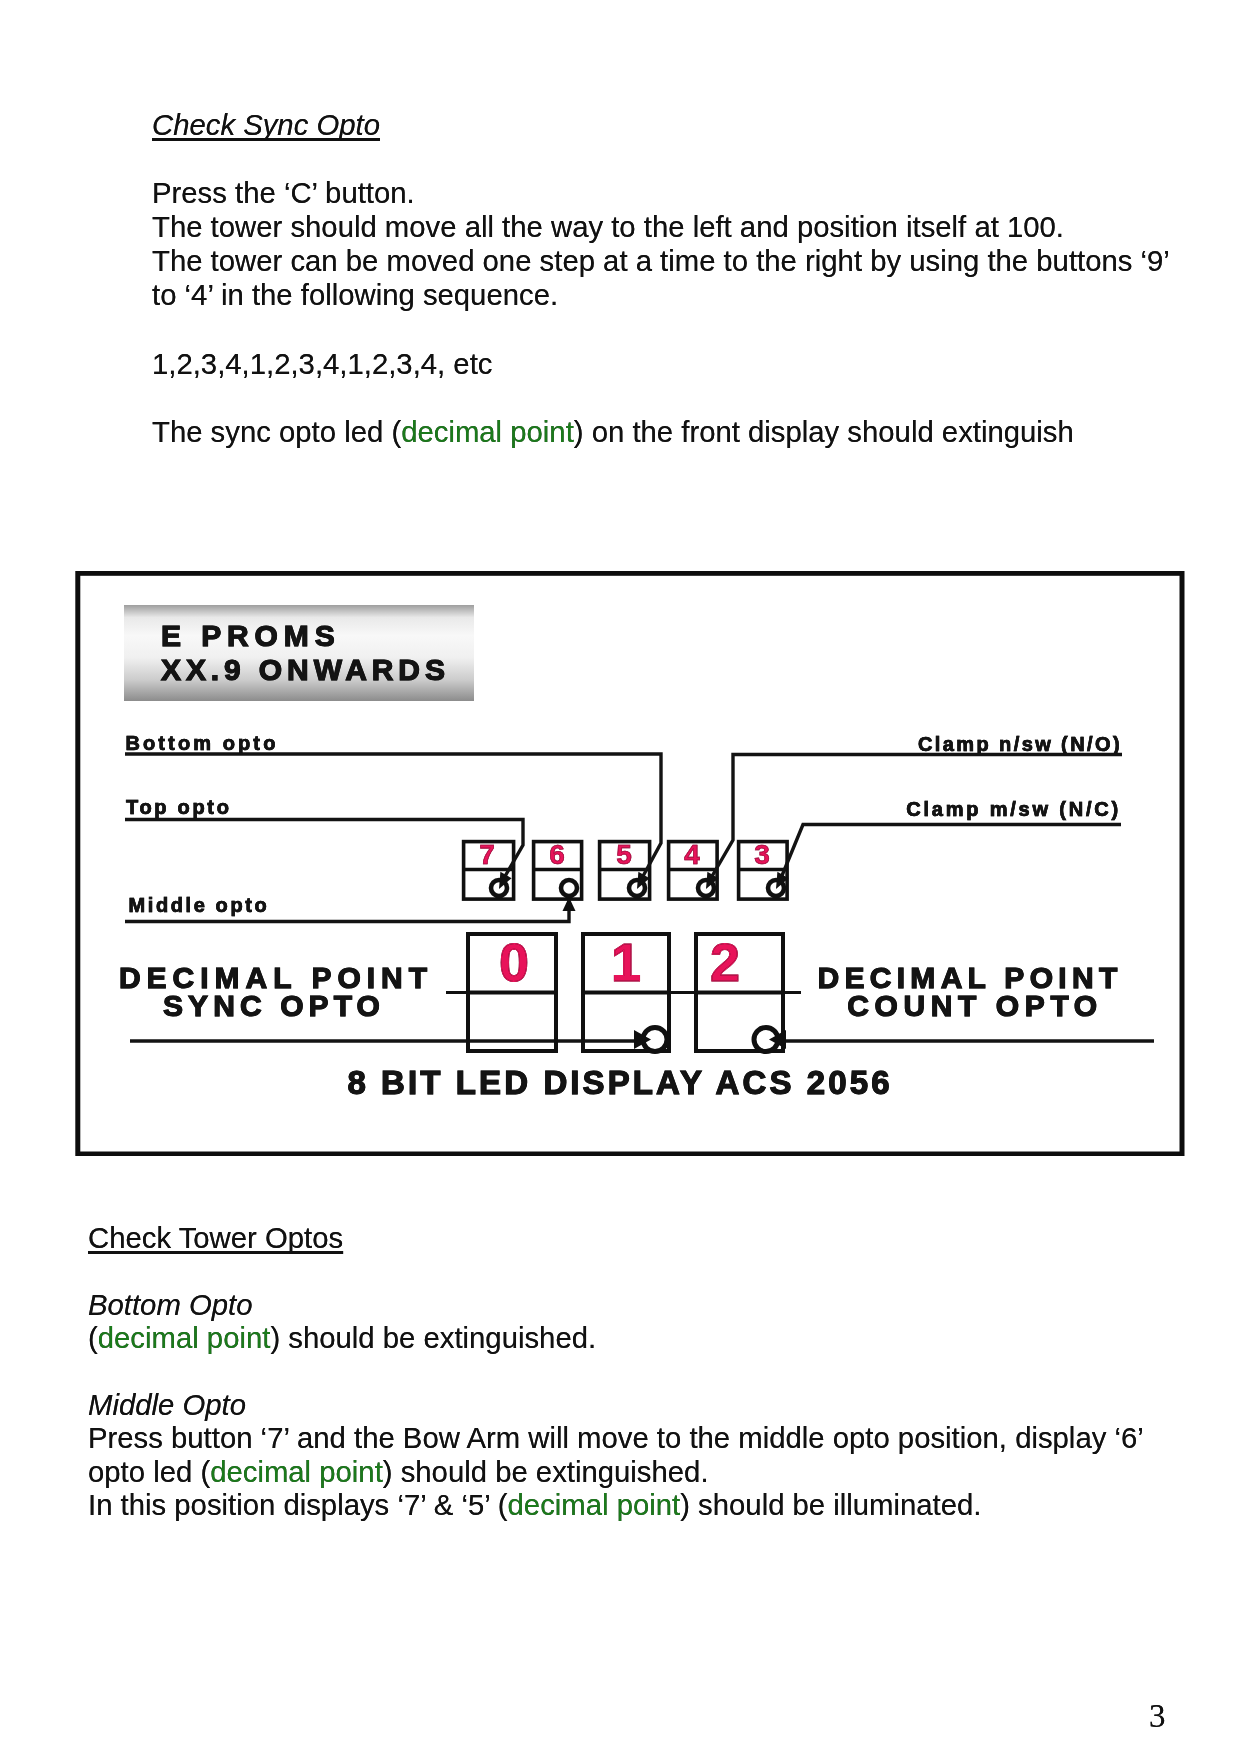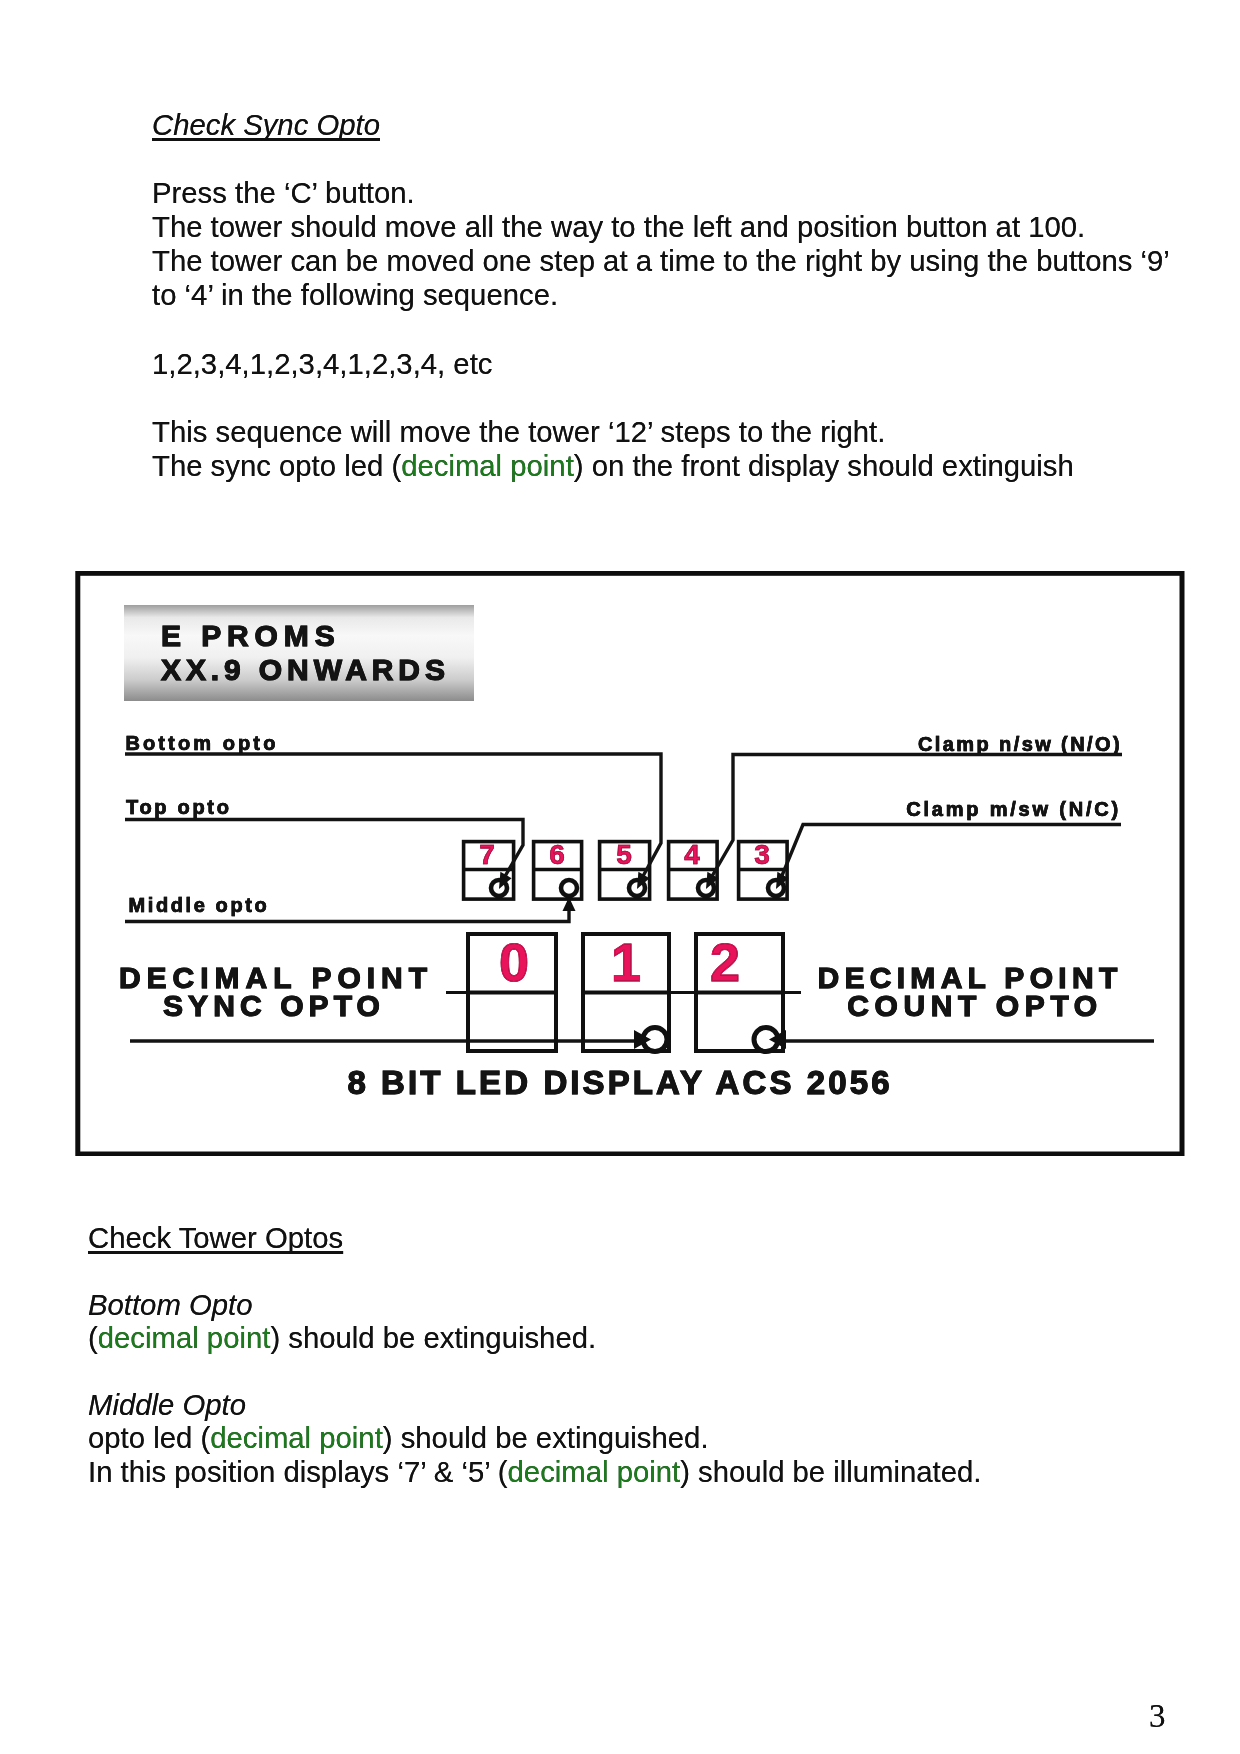--- a/index.html
+++ b/index.html
@@ -13,29 +13,28 @@
 </style>
 </head>
 <body>
 
 <div class="blk" style="left:152px;top:108px;font-size:29.3px;line-height:34.1px;">
 
   <div class="ln"><span style="text-decoration:underline;text-decoration-thickness:2.6px;text-underline-offset:3px;text-decoration-skip-ink:none;font-style:italic;">Check Sync Opto</span></div>
   <div class="ln">&nbsp;</div>
 
   <div class="ln">Press the ‘C’ button.</div>
-  <div class="ln">The tower should move all the way to the left and position button at 100.</div>
+  <div class="ln">The tower should move all the way to the left and position itself at 100.</div>
   <div class="ln">The tower can be moved one step at a time to the right by using the buttons ‘9’</div>
   <div class="ln">to ‘4’ in the following sequence.</div>
   <div class="ln">&nbsp;</div>
 
   <div class="ln">1,2,3,4,1,2,3,4,1,2,3,4, etc</div>
   <div class="ln">&nbsp;</div>
 
-  <div class="ln">This sequence will move the tower ‘12’ steps to the right.</div>
   <div class="ln">The sync opto led (<span class="g">decimal point</span>) on the front display should extinguish</div>
 </div>
 
 <svg class="blk" style="left:75px;top:571px;" width="1110" height="585" viewBox="75 571 1110 585">
   <defs>
     <linearGradient id="grad" x1="0" y1="0" x2="0" y2="1">
       <stop offset="0" stop-color="#9e9e9e"></stop>
       <stop offset="0.13" stop-color="#e9e9e9"></stop>
       <stop offset="0.32" stop-color="#f8f8f8"></stop>
       <stop offset="0.55" stop-color="#f0f0f0"></stop>
@@ -163,17 +162,18 @@
 <div class="blk" style="left:88px;top:1221px;font-size:29.3px;line-height:33.4px;">
 
   <div class="ln2"><span style="text-decoration:underline;text-decoration-thickness:2.6px;text-underline-offset:3px;text-decoration-skip-ink:none;">Check Tower Optos</span></div>
   <div class="ln2">&nbsp;</div>
 
   <div class="ln2"><i>Bottom Opto</i></div>
   <div class="ln2">(<span class="g">decimal point</span>) should be extinguished.</div>
   <div class="ln2">&nbsp;</div>
 
   <div class="ln2"><i>Middle Opto</i></div>
+  <div class="ln2">Press button ‘7’ and the Bow Arm will move to the middle opto position, display ‘6’</div>
   <div class="ln2">opto led (<span class="g">decimal point</span>) should be extinguished.</div>
   <div class="ln2">In this position displays ‘7’ &amp; ‘5’ (<span class="g">decimal point</span>) should be illuminated.</div>
 </div>
 
 <div class="blk" style="left:1149px;top:1698px;font-family:'Liberation Serif',serif;font-size:33px;">3</div>
 
 </body></html>

